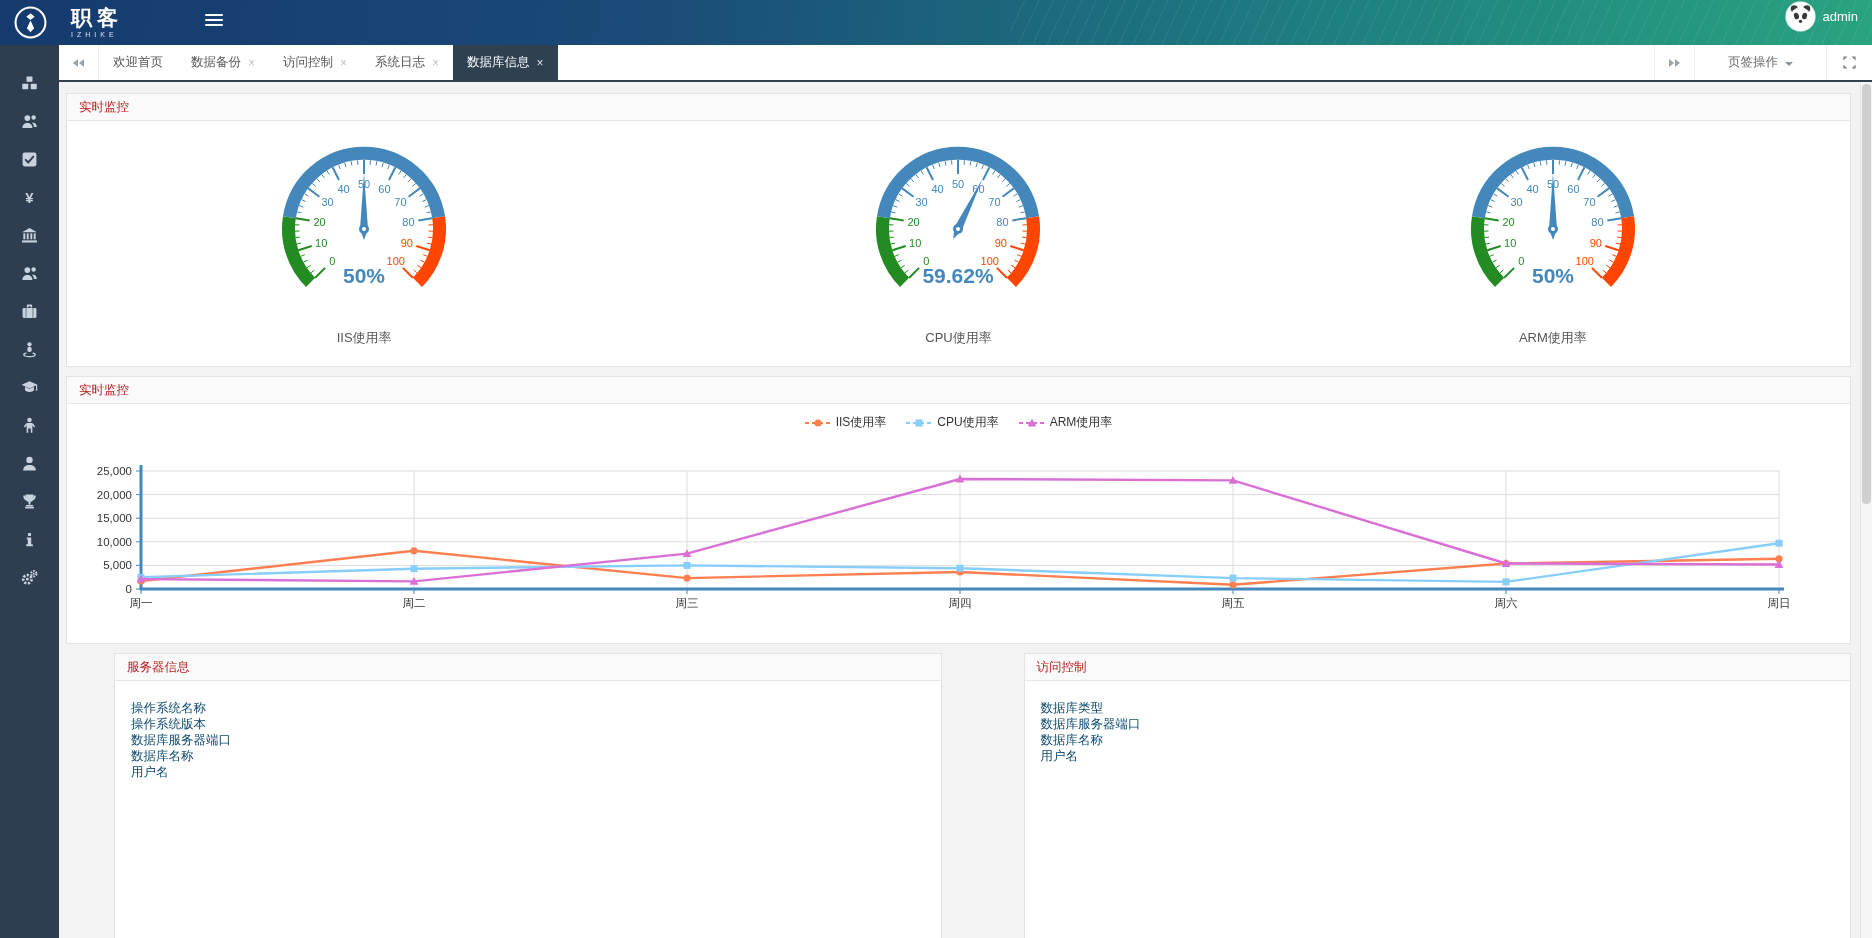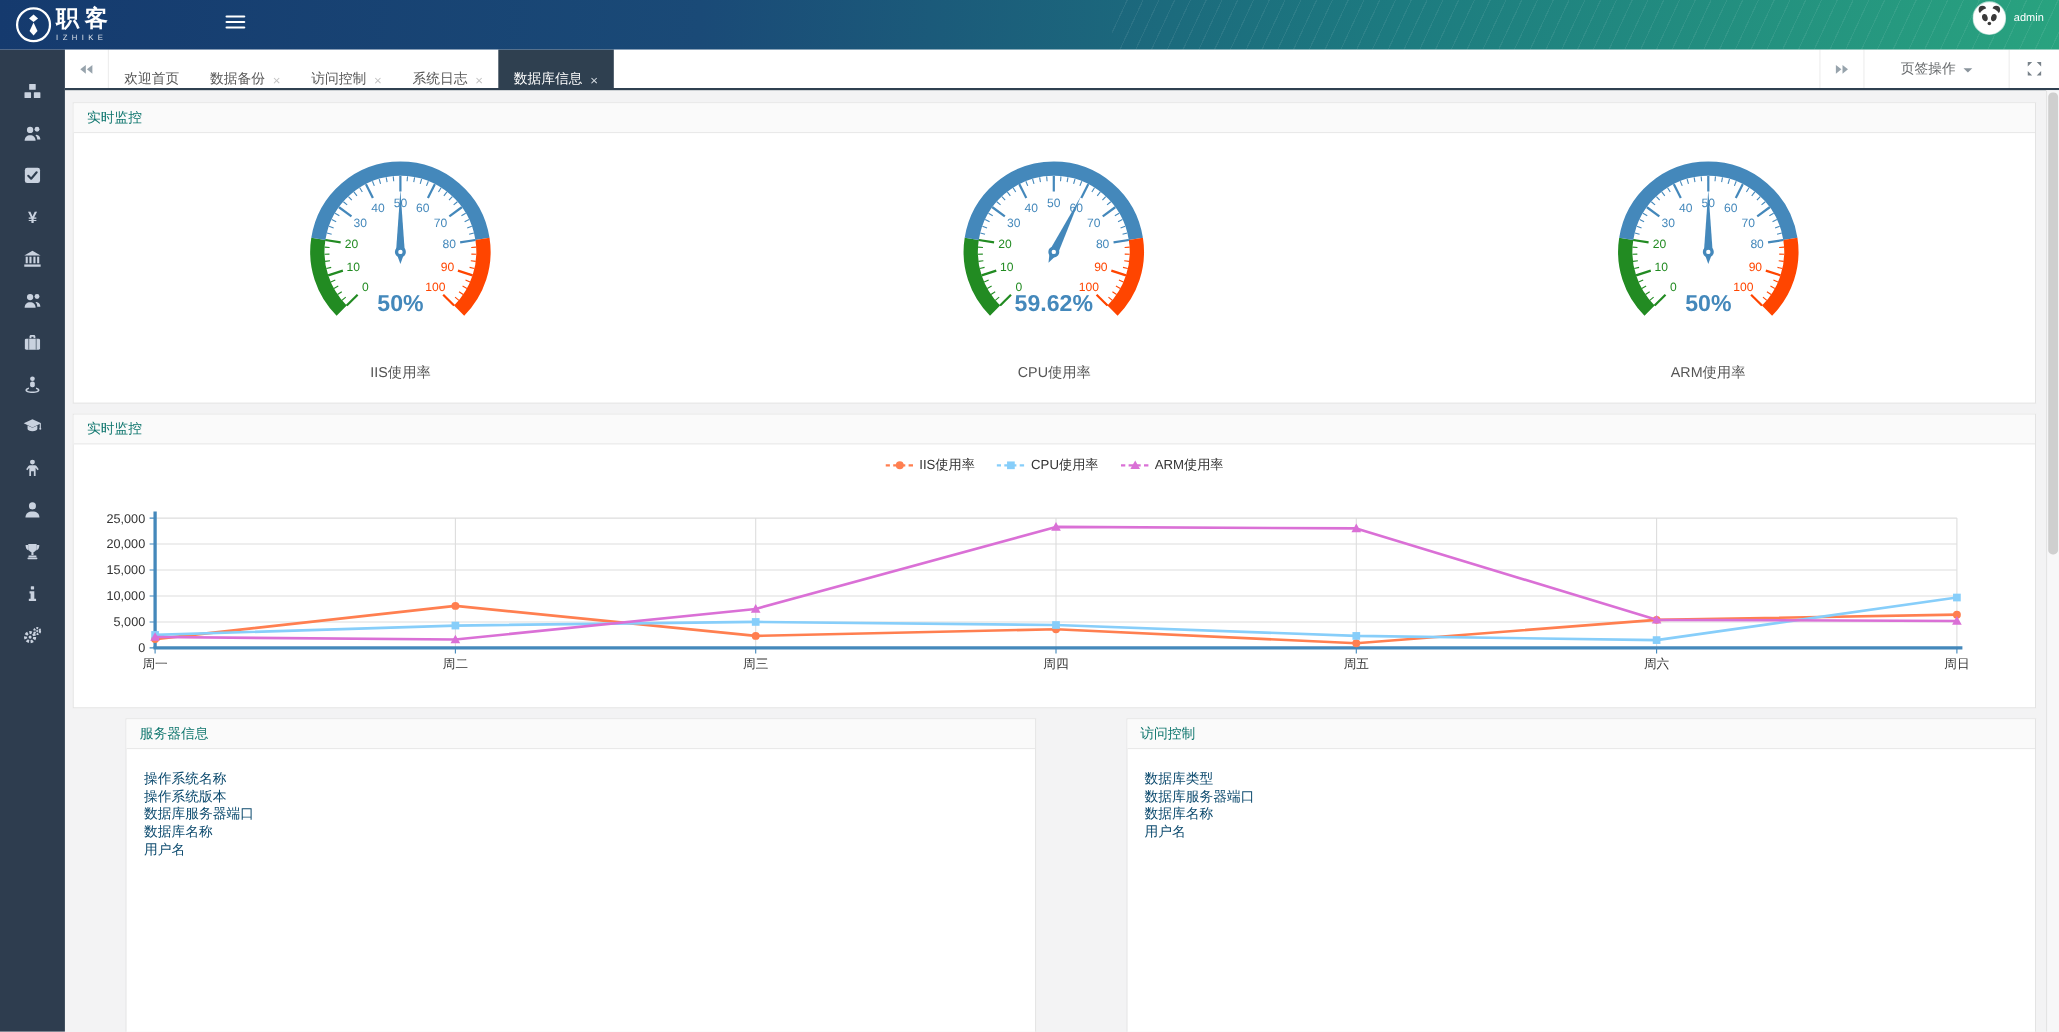--- a/index.html
+++ b/index.html
@@ -6,60 +6,60 @@
   html,body { width:1872px; height:938px; overflow:hidden; background:#f3f3f4;
     font-family:"Liberation Sans", sans-serif; position:relative; }
 
   
   .navbar { position:absolute; left:0; top:0; width:1872px; height:45px;
     background:linear-gradient(95deg,#153a6e 0%,#1a4a77 34%,#1d7b80 68%,#29a37f 100%);
     z-index:30; }
   .nav-deco { position:absolute; right:0; top:0; height:100%; width:46%;
     background:repeating-linear-gradient(115deg,transparent 0 12px,rgba(255,255,255,.07) 12px 13px);
     pointer-events:none; }
-  .logo { position:absolute; left:14px; top:0; height:45px; display:flex; align-items:center; gap:4px; }
+  .logo { position:absolute; left:14px; top:0; height:45px; display:flex; align-items:center; gap:24px; }
   .logo-txt { display:flex; flex-direction:column; line-height:1; }
   .logo-cn { color:#fff; font-size:21px; font-weight:bold; letter-spacing:5px; }
   .logo-sub { color:rgba(255,255,255,.85); font-size:7px; letter-spacing:4px; margin-top:3px; }
   .hamburger { position:absolute; left:205px; top:14px; width:18px; cursor:pointer; }
   .hamburger i { display:block; height:2px; background:#fff; margin-bottom:3px; border-radius:1px; }
   .nav-user { position:absolute; right:14px; top:0; height:33px; display:flex; align-items:center; gap:7px;
-    color:#fff; font-size:10px; cursor:pointer; }
+    color:#fff; font-size:13px; cursor:pointer; }
 
   
   .tabbar { position:absolute; left:59px; top:45px; right:0; height:37px; background:#fff;
     border-bottom:2px solid #2f4050; display:flex; align-items:stretch; z-index:20; }
   .tab-nav { width:40px; display:flex; align-items:center; justify-content:center; gap:1px;
     border-right:1px solid #ededed; cursor:pointer; }
   .tab-nav.rgt { border-right:none; border-left:1px solid #ededed; }
   .tri { width:0; height:0; border-top:4px solid transparent; border-bottom:4px solid transparent; }
   .tri.l { border-right:5px solid #97a3ac; } .tri.r { border-left:5px solid #97a3ac; }
   .tabs { display:flex; align-items:stretch; }
-  .tab { display:flex; align-items:flex-end; padding:0 14px; font-size:12.5px; color:#575757; cursor:pointer; }
+  .tab { display:flex; align-items:center; padding:11px 14px; font-size:12.5px; color:#575757; cursor:pointer; }
   .tab .x { margin-left:7px; color:#c2c2c2; font-size:12px; }
   .tab.active { background:#2f4050; color:#fff; }
   .tab.active .x { color:#d8dee4; }
   .tab-right { margin-left:auto; display:flex; align-items:stretch; }
   .tab-actions { display:flex; align-items:center; gap:7px; padding:0 33px; border-left:1px solid #ededed;
     font-size:12.5px; color:#676a6c; cursor:pointer; }
   .caret { width:0; height:0; border-left:4px solid transparent; border-right:4px solid transparent;
     border-top:4px solid #8a949c; margin-top:2px; }
   .tab-full { width:46px; display:flex; align-items:center; justify-content:center;
     border-left:1px solid #ededed; cursor:pointer; }
 
   
   .sidebar { position:absolute; left:0; top:45px; bottom:0; width:59px; background:#2e3d4f;
     padding-top:19px; z-index:25; }
   .side-item { height:38px; display:flex; align-items:center; justify-content:center; cursor:pointer; }
 
   
   .page { position:absolute; left:59px; top:82px; right:12px; bottom:0; padding:11px 9px 0 7px; overflow:hidden; }
   .panel { background:#fff; border:1px solid #e3e3e3; margin-bottom:9px; }
   .panel-h { height:27px; line-height:26px; padding:0 12px; background:#fafafa;
-    border-bottom:1px solid #e9e9e9; font-size:12.5px; color:#0f766e; }
+    border-bottom:1px solid #e9e9e9; font-size:12.5px; color:#b91c1c; }
   .panel-gauges { height:274px; }
   .panel-chart { height:268px; }
   .gauges { display:flex; padding-top:22px; }
   .gauge-block { flex:1; text-align:center; }
   .gauge-title { margin-top:30px; font-size:13px; color:#555; }
   .legend { display:flex; justify-content:center; align-items:center; gap:20px; padding-top:10px;
     font-size:12px; color:#333; }
   .legend-item { display:flex; align-items:center; gap:5px; cursor:pointer; }
   .chart-wrap { padding-top:24px; }
   .row { display:flex; gap:34px; }

